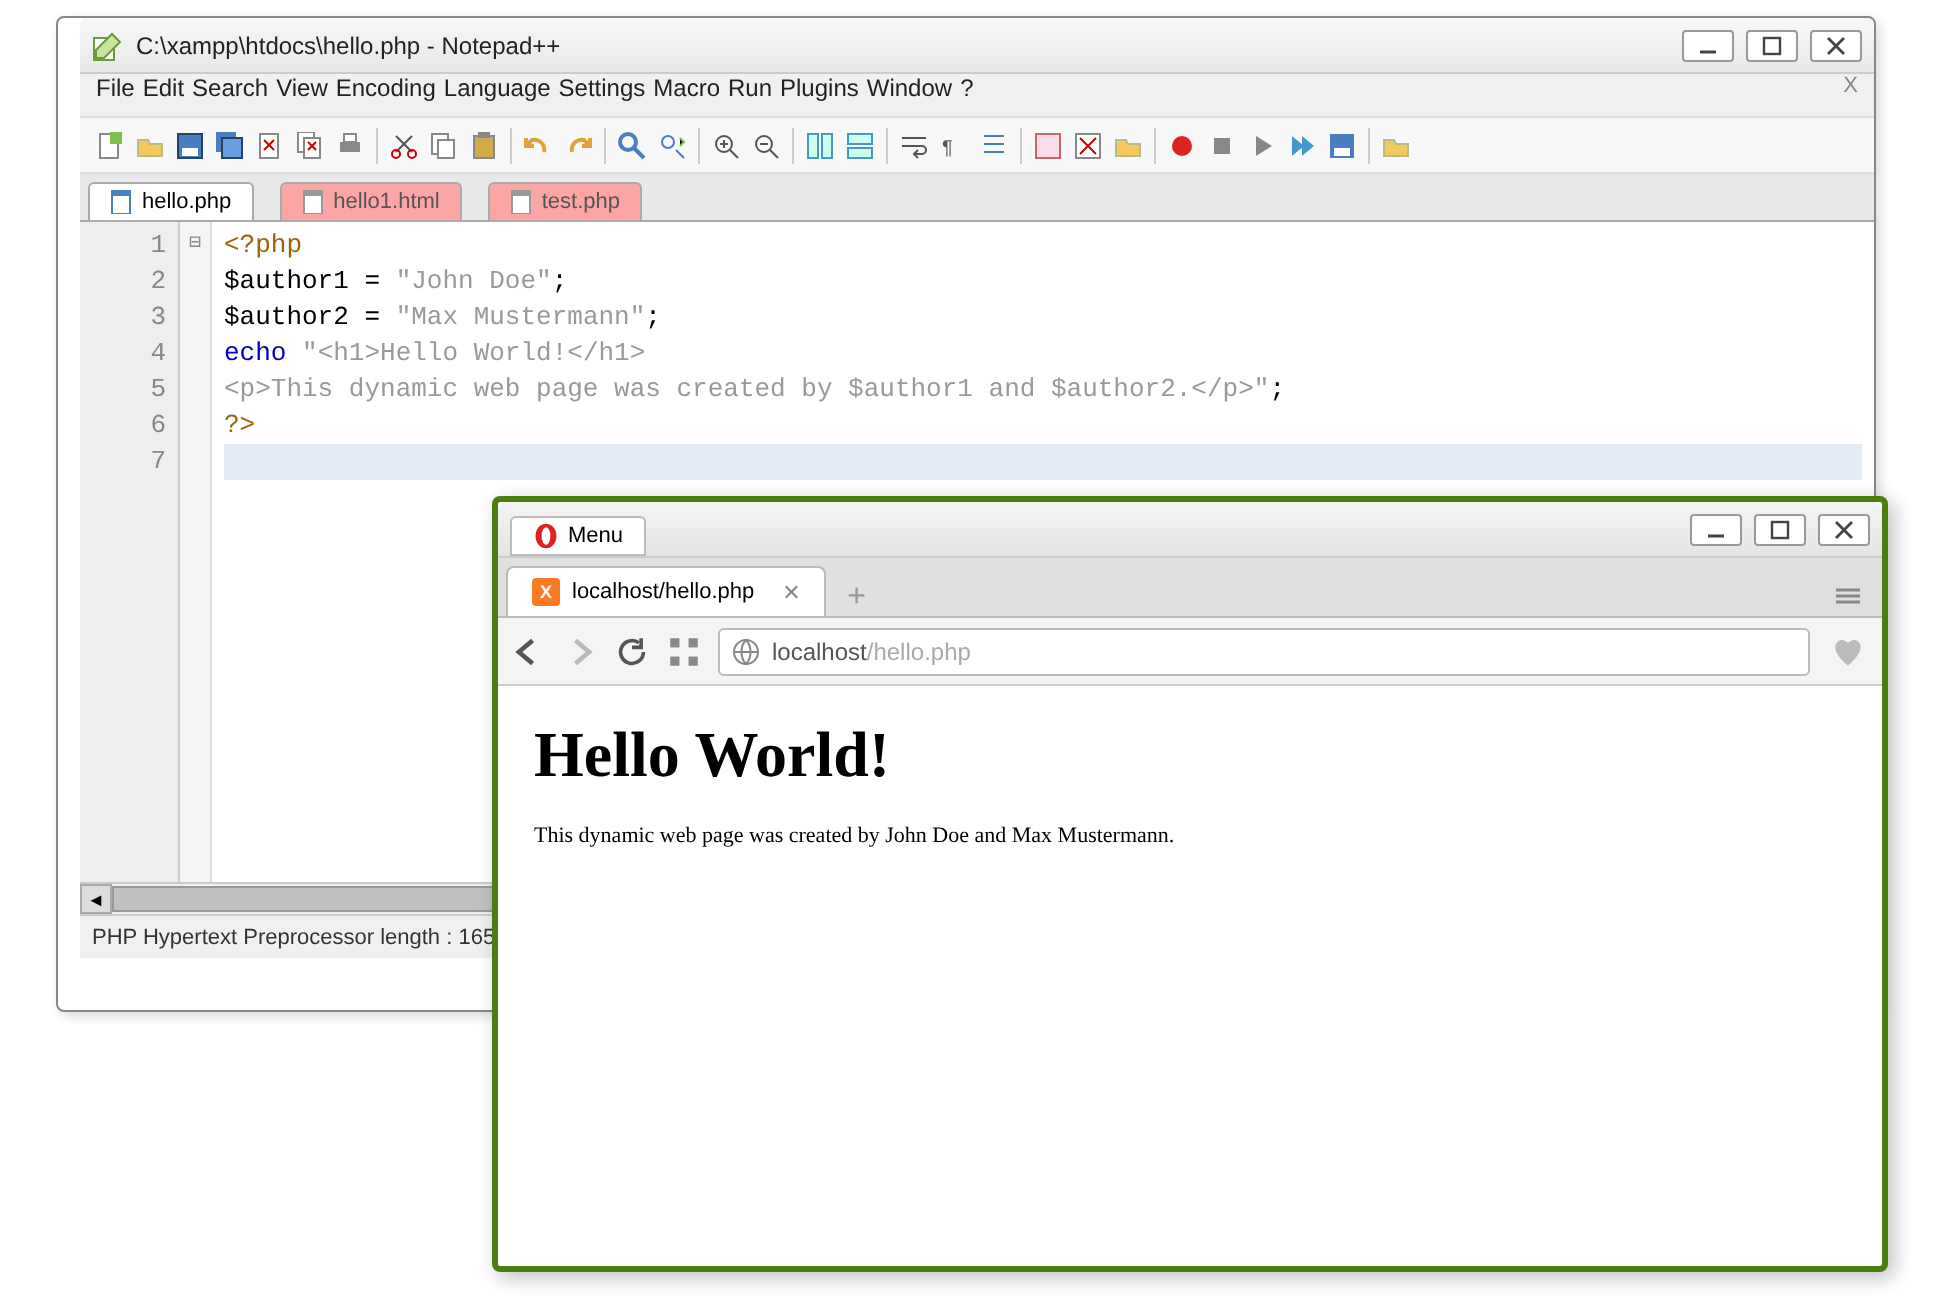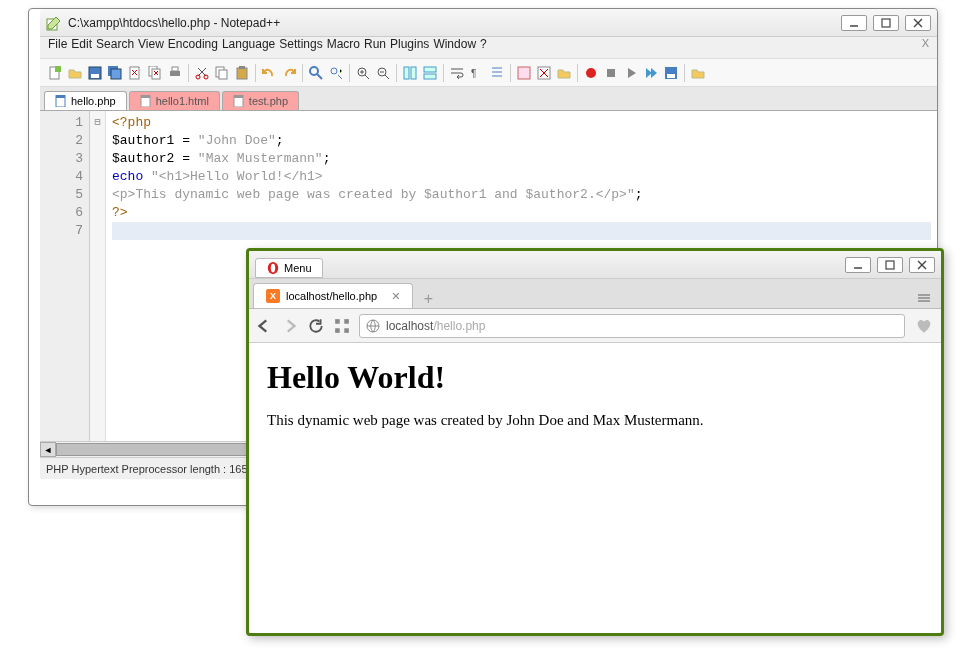--- a/index.html
+++ b/index.html
@@ -14,21 +14,21 @@
   .win-btn svg { width: 10px; height: 10px; }
   
   .npp-menubar { height: 22px; display: flex; align-items: flex-start; gap: 4px; padding: 0 8px; background: #f0f0f0; border-bottom: 1px solid #ddd; }
   .npp-menubar span { color: #222; }
   
   .npp-toolbar { height: 28px; display: flex; align-items: center; padding: 2px 6px; background: #f8f8f8; border-bottom: 1px solid #ddd; gap: 2px; flex-wrap: nowrap; overflow: hidden; }
   .tool-icon { width: 18px; height: 18px; border: 1px solid transparent; display:flex; align-items:center; justify-content:center; font-size:12px; }
   .tool-icon svg { width:14px; height:14px; }
   .tool-sep { width:1px; height:18px; background:#ccc; margin:0 2px; }
   
-  .npp-tabs { height: 24px; display:flex; align-items:flex-end; background:#e8e8e8; border-bottom:1px solid #aaa; padding-left:4px; gap:2px; }
+  .npp-tabs { height: 24px; display:flex; align-items:flex-end; background:#e8e8e8; border-bottom:1px solid #aaa; padding-left:4px; gap:13px; }
   .npp-tab { padding:3px 10px; background:#fca5a5; border:1px solid #aaa; border-bottom:none; border-radius:3px 3px 0 0; font-size:11px; color:#555; display:flex; align-items:center; gap:4px; }
   .npp-tab.active { background:#fff; color:#000; font-weight:500; }
   .tab-icon { width:12px; height:12px; }
   
   .npp-editor { display:flex; height: 330px; background:#fff; font-family: "Courier New", monospace; font-size:13px; }
   .gutter { width: 50px; background:#eee; border-right:1px solid #ccc; text-align:right; padding:3px 6px 0 0; color:#888; line-height:18px; }
   .fold-col { width:16px; background:#f5f5f5; border-right:1px solid #ddd; padding-top:3px; line-height:18px; text-align:center; color:#888; font-size:10px; }
   .code { flex:1; padding:3px 6px; line-height:18px; white-space:pre; }
   .code .kw { color:#a16207; }
   .code .var { color:#000; }
@@ -62,21 +62,21 @@
   .nav-icon { width:18px; height:18px; display:flex; align-items:center; justify-content:center; color:#555; }
   .nav-icon.dis { color:#bbb; }
   .addrbar { flex:1; height:24px; border:1px solid #bbb; border-radius:3px; display:flex; align-items:center; padding:0 6px; gap:6px; background:#fff; }
   .addrbar .globe { width:14px; height:14px; }
   .addrbar .url { font-size:12px; color:#555; }
   .addrbar .url .path { color:#aaa; }
   .heart { width:22px; height:22px; display:flex; align-items:center; justify-content:center; color:#999; }
   
   .br-content { padding:16px 18px; font-family: "Times New Roman", serif; color:#000; }
   .br-content h1 { font-size:32px; font-weight:bold; margin-bottom:16px; }
-  .br-content p { font-size:15px; }
+  .br-content p { font-size:11px; }
   
   .npp-app-icon { width:16px; height:16px; margin-right:6px; }
 </style>
 </head>
 <body>
 
 <div class="npp-window">
   <div class="npp-titlebar">
     <svg class="npp-app-icon" viewBox="0 0 16 16">
         <rect x="1" y="4" width="10" height="11" fill="#fff" stroke="#6a9c3a"></rect>

